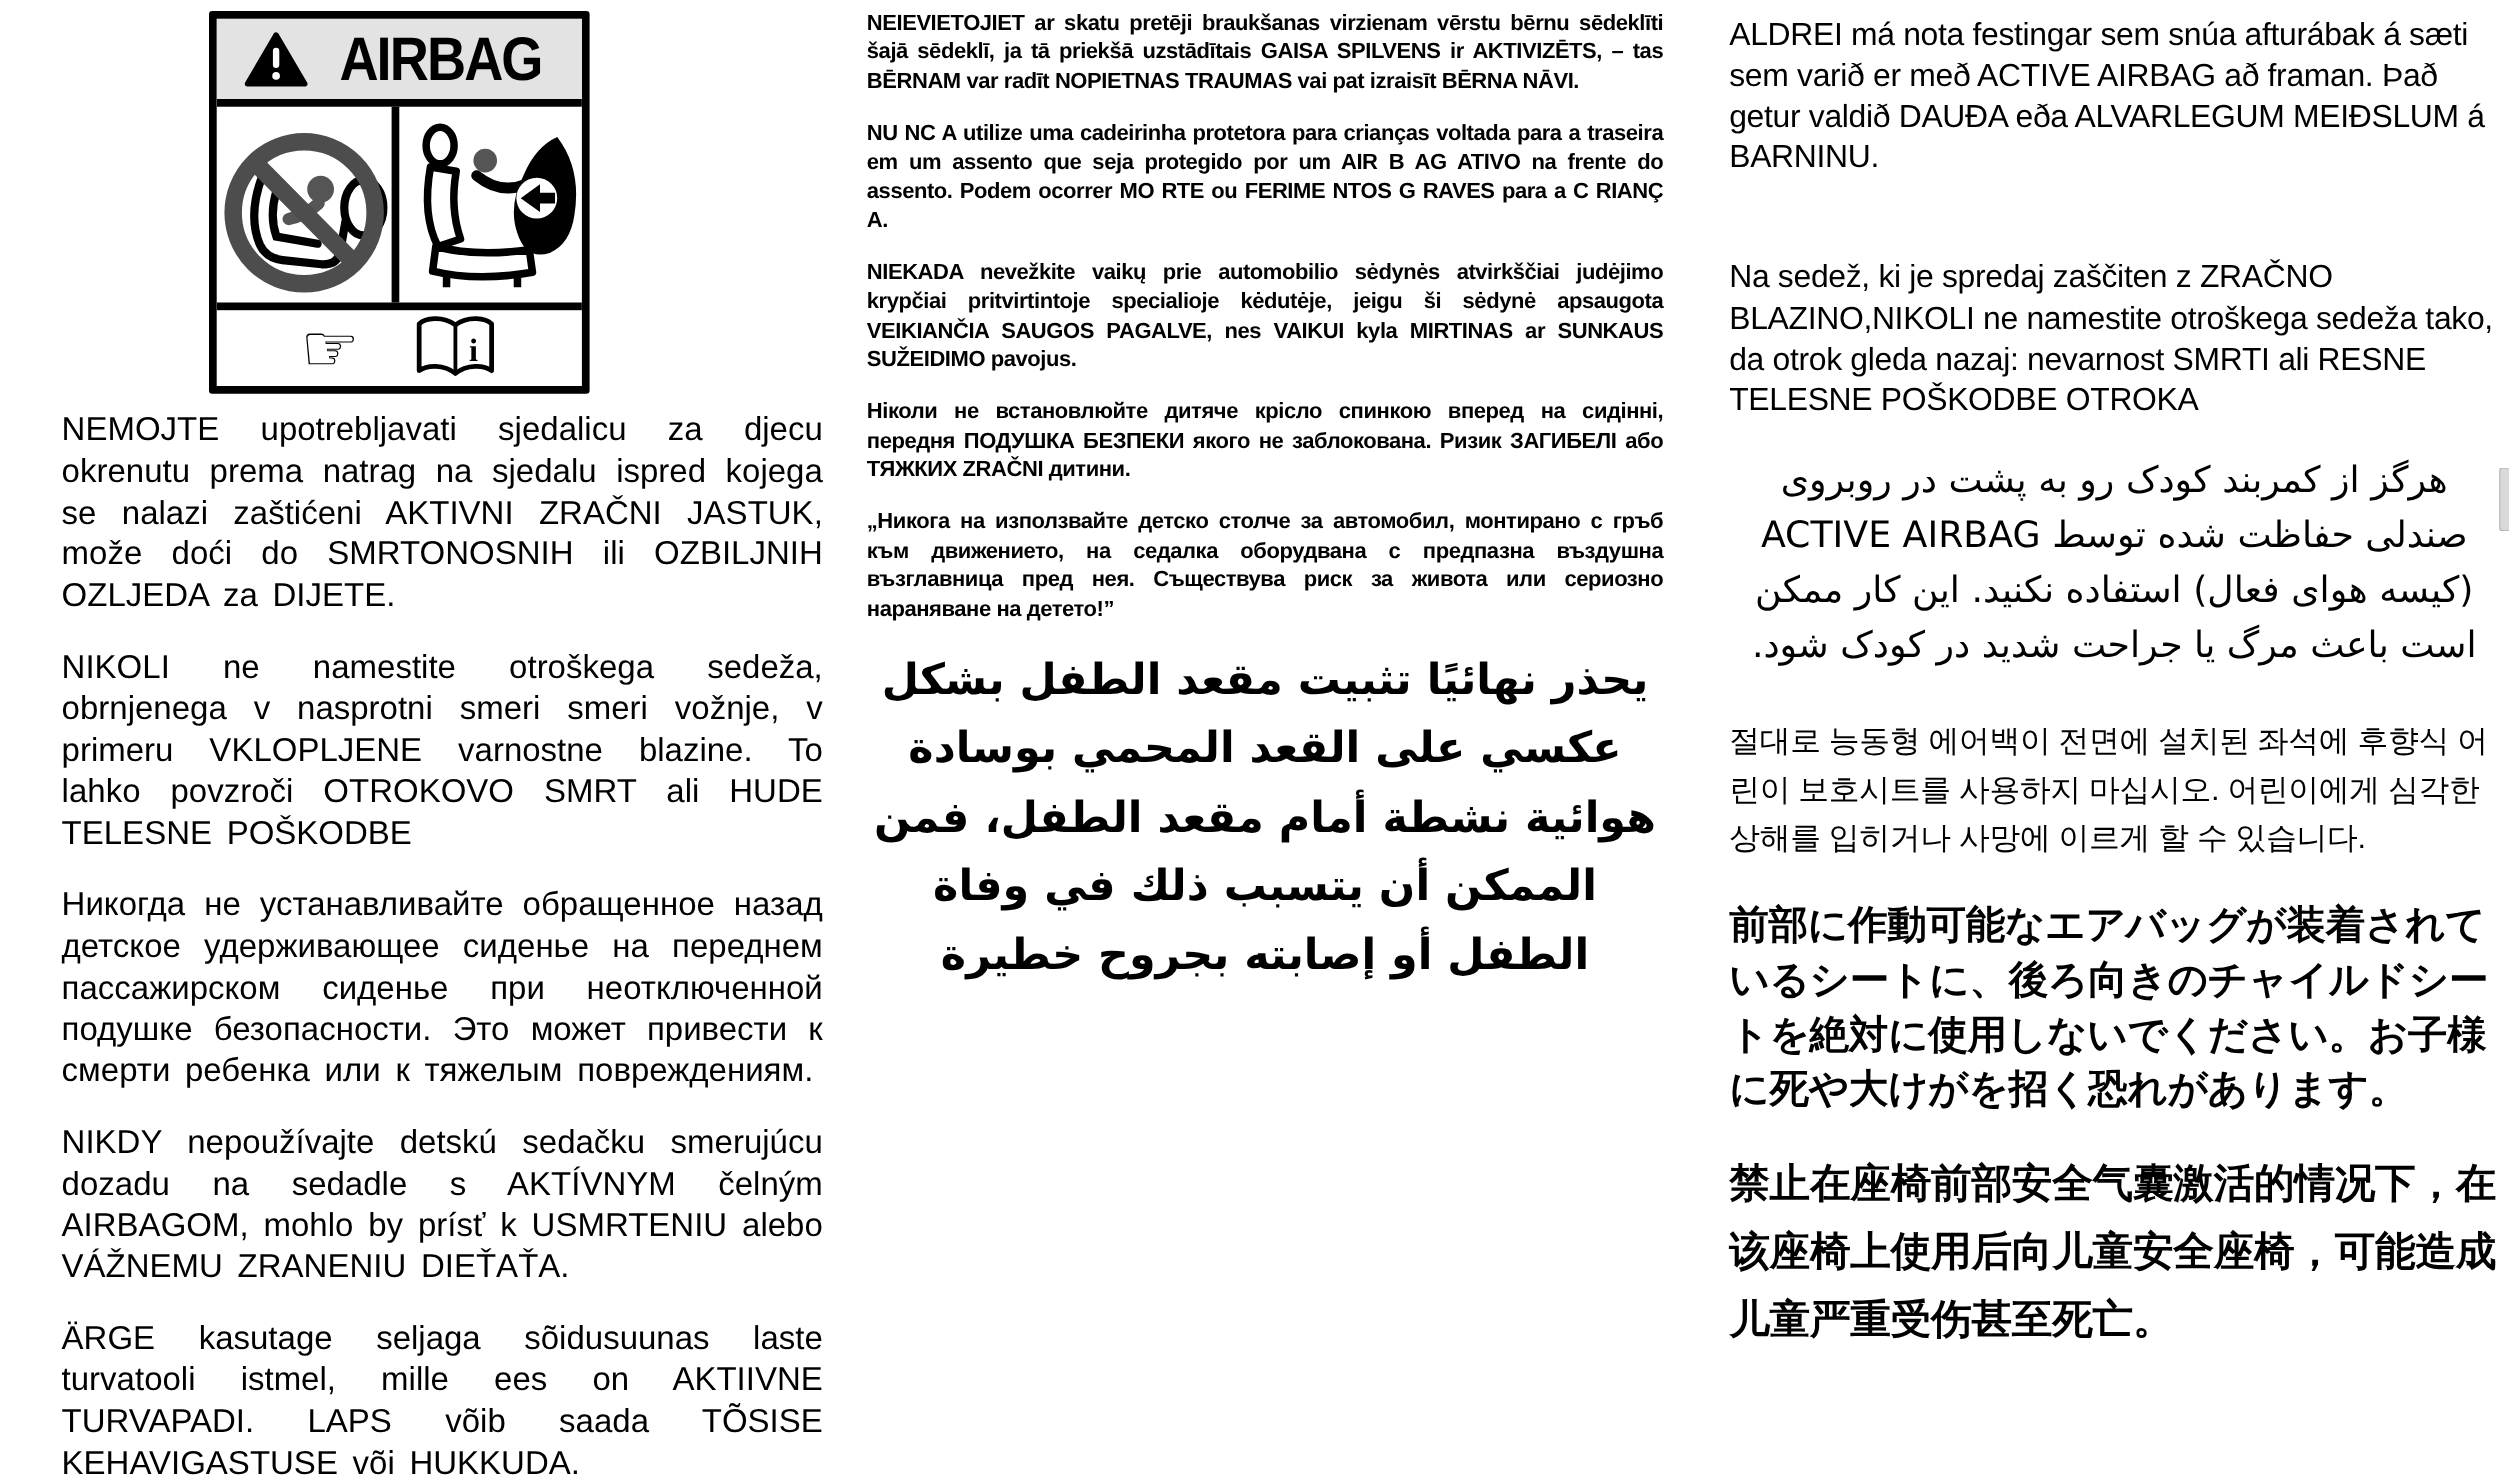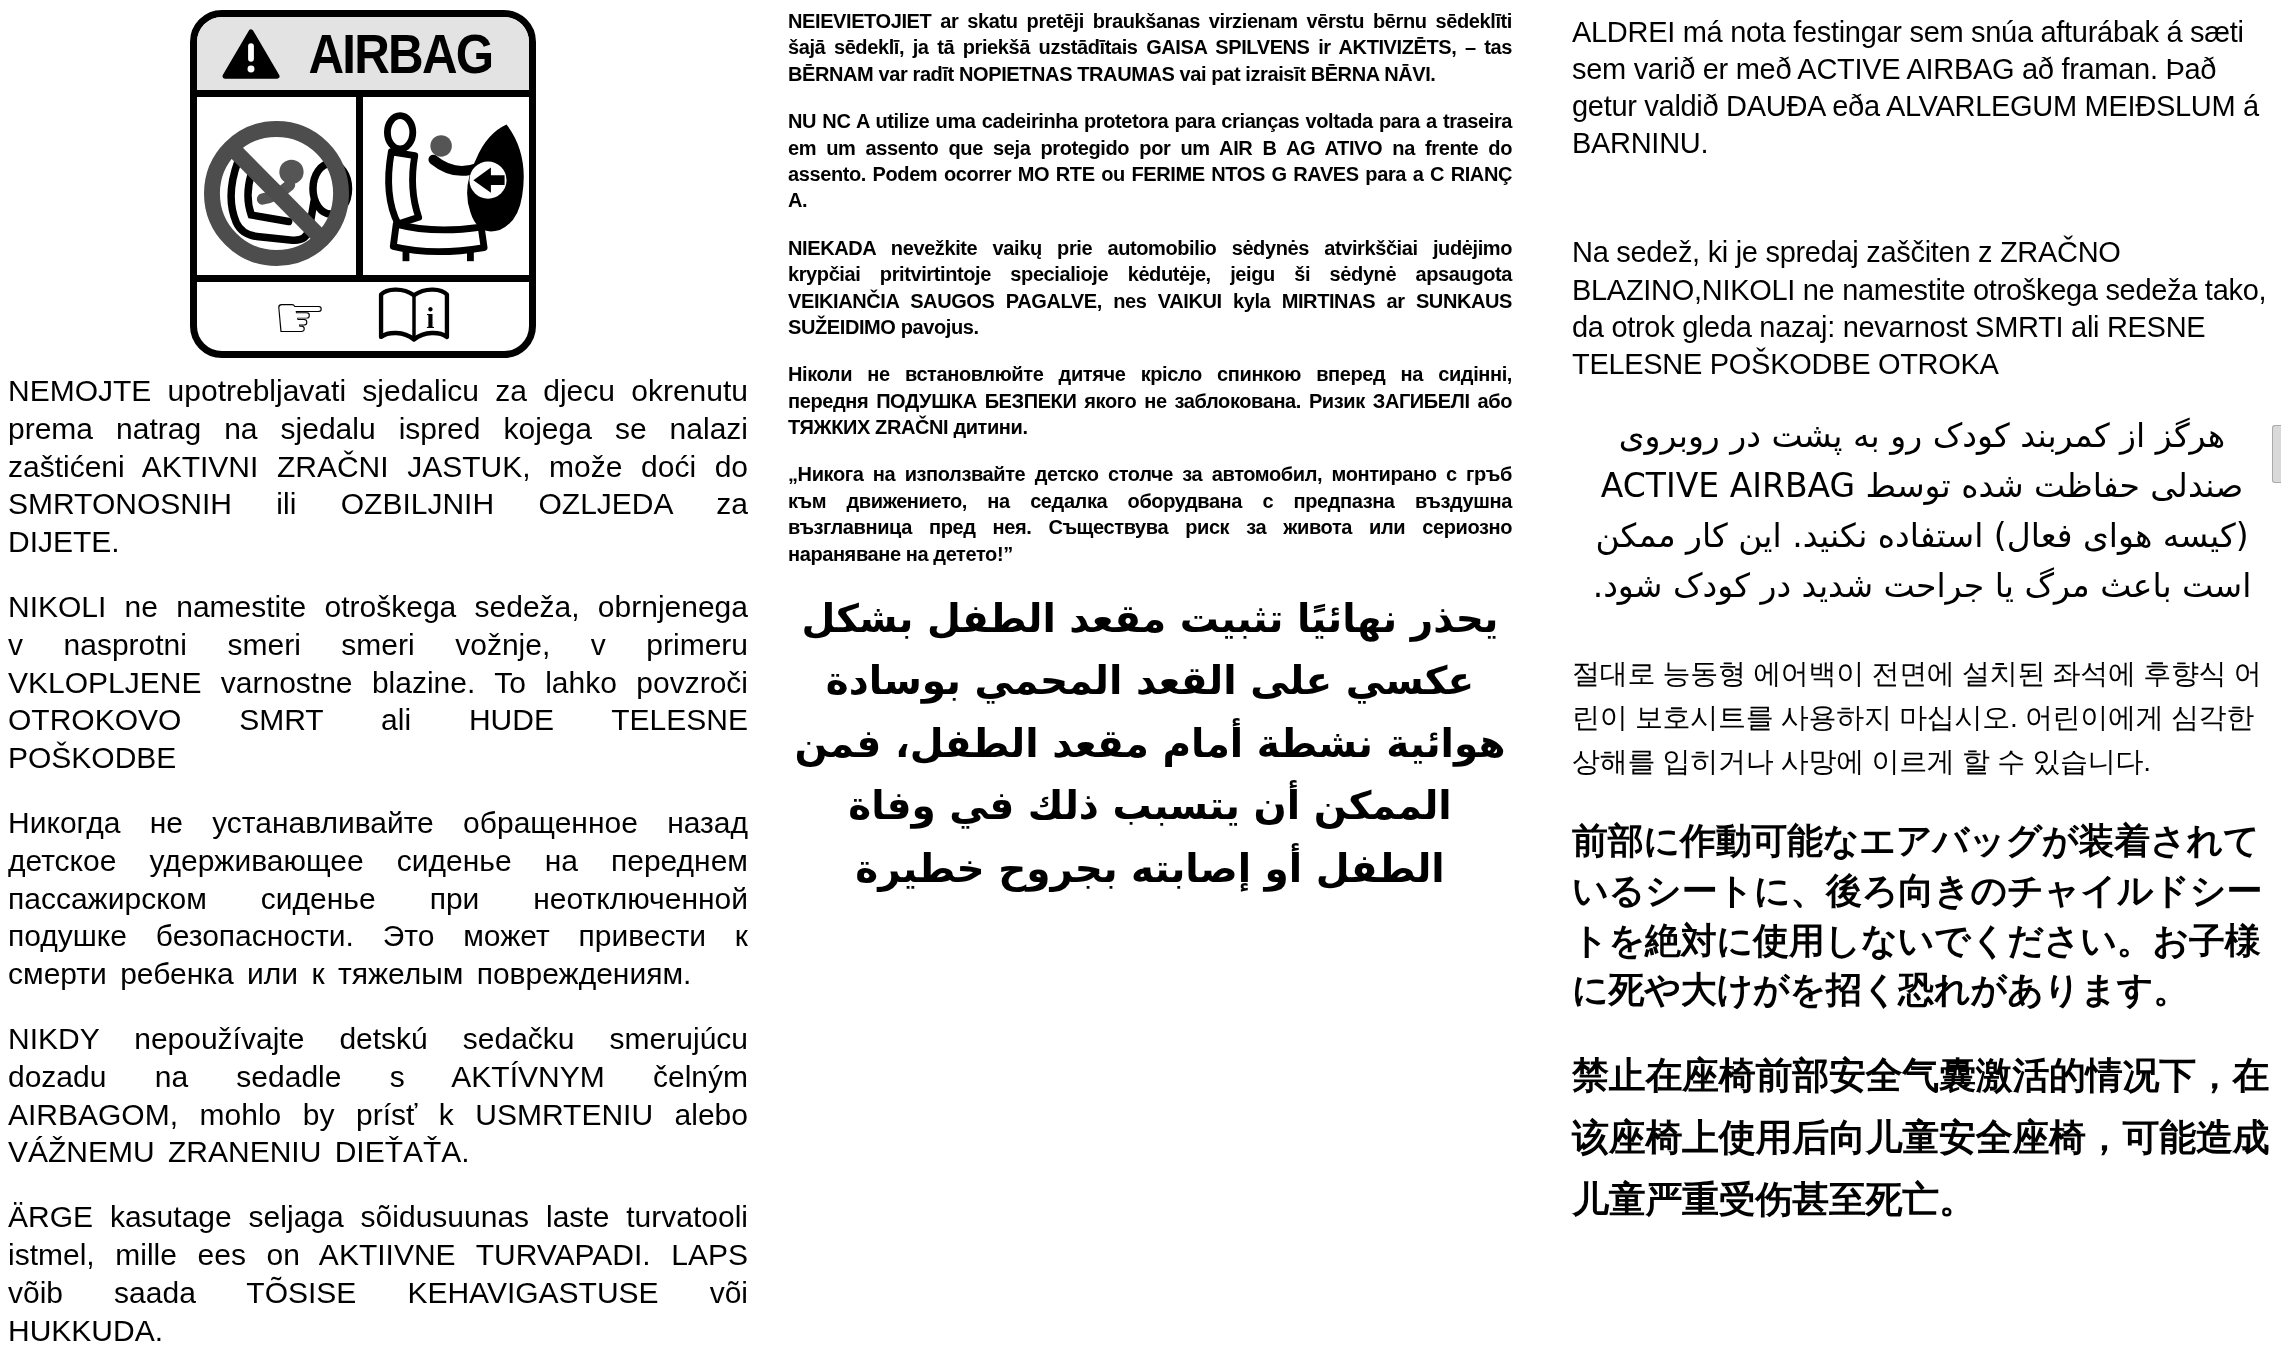--- a/index.html
+++ b/index.html
@@ -9,21 +9,21 @@
     background:#fff;
     font-family:"Liberation Sans", sans-serif;
     color:#000;
     overflow:hidden;
   }
 
   
   .airbag-label {
     position:absolute; left:190px; top:10px;
     width:346px; height:348px;
-    border:7px solid #000; border-radius:32px;
+    border:7px solid #000; border-radius:3px;
     background:#fff;
     display:flex; flex-direction:column;
     overflow:hidden;
     box-sizing:border-box;
   }
   .label-header {
     height:80px; flex:0 0 80px;
     background:#e3e3e3;
     border-bottom:7px solid #000;
     display:flex; align-items:center; justify-content:center; gap:16px;
@@ -48,20 +48,21 @@
 
   
   .col { position:absolute; }
   .col p { margin:0; }
 
   .col-left { left:8px; top:372px; width:740px; }
   .col-left p {
     font-size:30px; line-height:1.26;
     text-align:justify; word-spacing:5px;
     margin-bottom:27px;
+    margin-left:48px;
   }
 
   .col-mid { left:788px; top:8px; width:724px; }
   .col-mid p {
     font-size:20px; line-height:1.32;
     text-align:justify; letter-spacing:-0.4px;
     margin-bottom:21px;
     font-weight:bold;
   }
   .col-mid p.p-arabic {

